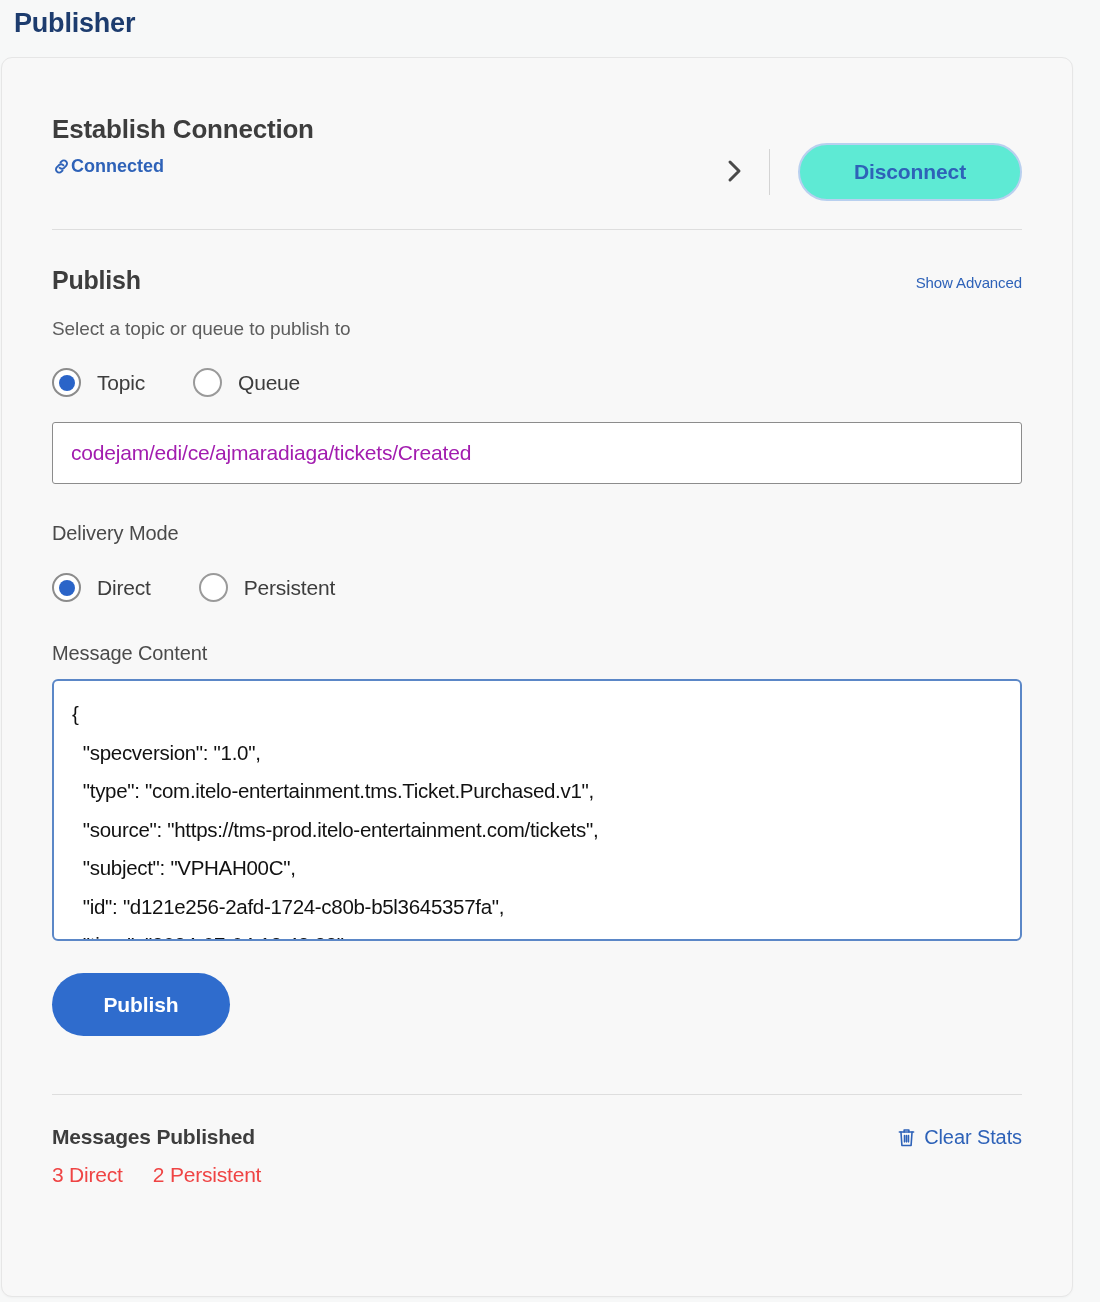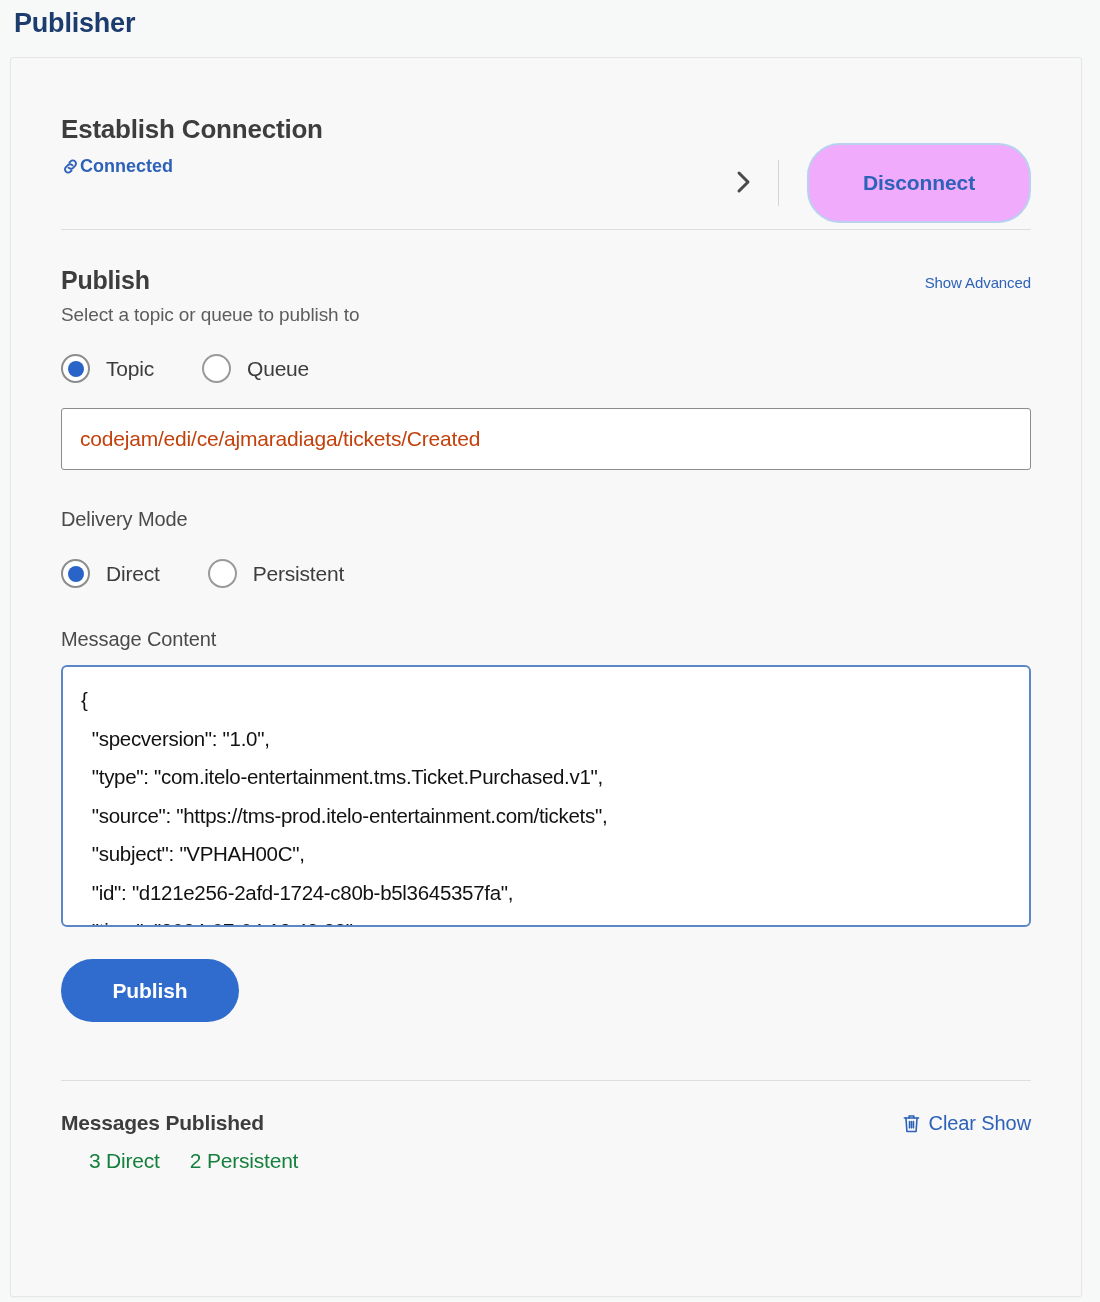--- a/index.html
+++ b/index.html
@@ -24,27 +24,27 @@
     left: 14px;
     top: 8px;
     font-size: 27px;
     font-weight: bold;
     color: #1d3c6e;
     letter-spacing: -0.2px;
   }
   
   .card {
     position: absolute;
-    left: 10px;
+    left: 1px;
     top: 57px;
     width: 1072px;
     height: 1240px;
     background: #f8f8f8;
     border: 1px solid #e6e6e6;
-    border-radius: 3px;
+    border-radius: 11px;
     box-shadow: 0 1px 2px rgba(0,0,0,0.03);
   }
   .card-inner {
     padding: 0 50px;
   }
   
   .conn-row {
     display: flex;
     align-items: flex-start;
     padding-top: 57px;
@@ -85,24 +85,24 @@
     padding: 0;
   }
   .divider-v {
     width: 1px;
     height: 46px;
     background: #d4d4d4;
     margin: 0 28px 0 14px;
   }
   .btn-disconnect {
     min-width: 224px;
-    height: 80px;
+    height: 58px;
     border-radius: 33px;
     border: 2px solid #b9d0ef;
-    background: #f0abfc;
+    background: #5eead4;
     color: #2e62b8;
     font-size: 21px;
     font-weight: bold;
     font-family: inherit;
     cursor: pointer;
     letter-spacing: -0.1px;
   }
   
   .divider-h {
     height: 1px;
@@ -126,21 +126,21 @@
     font-size: 15px;
     color: #2e62b8;
     text-decoration: none;
     cursor: pointer;
     padding-top: 8px;
     letter-spacing: -0.1px;
   }
   .publish-sub {
     font-size: 19px;
     color: #5d5d5d;
-    margin-top: 9px;
+    margin-top: 23px;
     letter-spacing: -0.1px;
   }
   
   .radio-row {
     display: flex;
     align-items: center;
     margin-top: 28px;
   }
   .radio-opt {
     display: flex;
@@ -175,21 +175,21 @@
   }
   
   .topic-input {
     display: block;
     width: 100%;
     height: 62px;
     margin-top: 25px;
     padding: 0 18px;
     font-size: 21px;
     font-family: inherit;
-    color: #c2410c;
+    color: #a21caf;
     background: #fff;
     border: 1px solid #8c8c8c;
     border-radius: 3px;
     letter-spacing: -0.2px;
   }
   
   .field-label {
     font-size: 20px;
     color: #4a4a4a;
     letter-spacing: -0.1px;
@@ -254,23 +254,22 @@
     color: #2e62b8;
     cursor: pointer;
     letter-spacing: -0.1px;
   }
   .trash-icon { display: block; width: 19px; height: 21px; }
   .stats-values {
     display: flex;
     gap: 30px;
     margin-top: 14px;
     font-size: 21px;
-    color: #15803d;
-    letter-spacing: -0.2px;
-    margin-left: 28px;
+    color: #ef4444;
+    letter-spacing: -0.2px;
   }
 </style>
 </head>
 <body>
 
 <div class="page">
 
   <div class="page-title">Publisher</div>
 
   <div class="card">
@@ -368,21 +367,21 @@
         <div class="stats-title">Messages Published</div>
         <div class="clear-stats">
           <span>
             <svg class="trash-icon" viewBox="0 0 24 26" fill="none" stroke="#2e62b8" stroke-width="2" stroke-linecap="round" stroke-linejoin="round">
               <path d="M3 6h18"></path>
               <path d="M9 6V3.5h6V6"></path>
               <path d="M5 6l1.2 17h11.6L19 6"></path>
               <path d="M9.5 10.5v8M12 10.5v8M14.5 10.5v8"></path>
             </svg>
           </span>
-          <span>Clear Show</span>
+          <span>Clear Stats</span>
         </div>
       </div>
       <div class="stats-values">
         <span>3 Direct</span>
         <span>2 Persistent</span>
       </div>
     </div>
 
   </div>
 </div>

